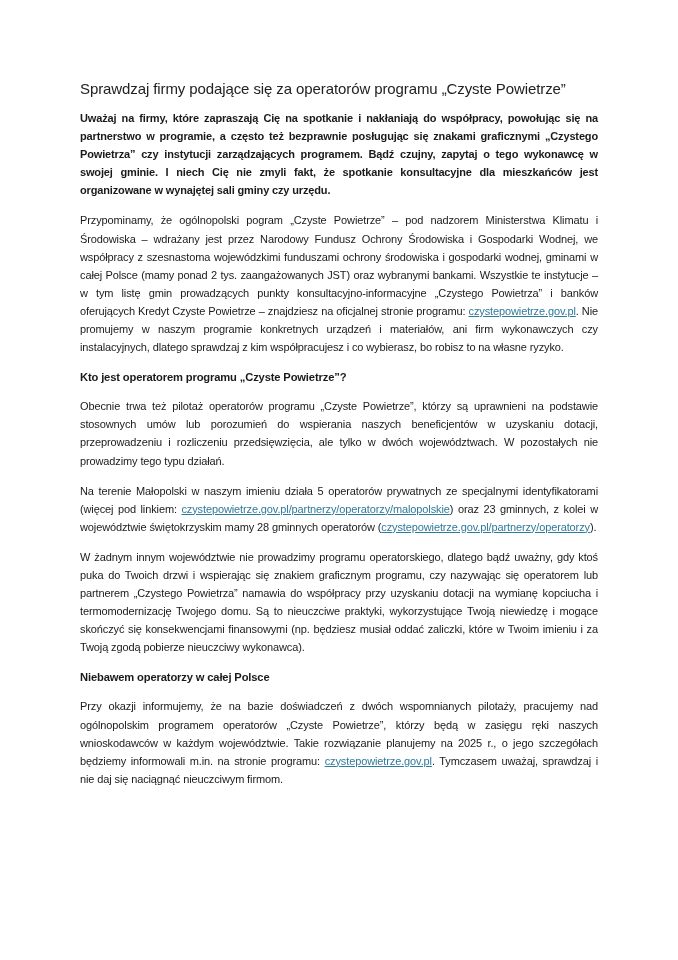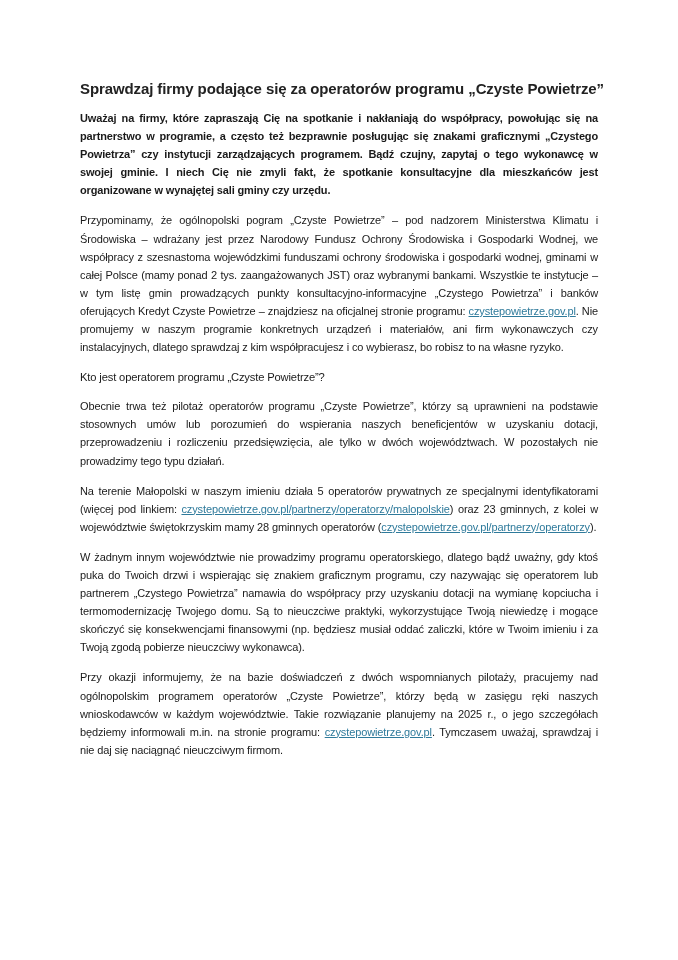--- a/index.html
+++ b/index.html
@@ -1,22 +1,22 @@
 <!DOCTYPE html>
 <html><head>
 <meta charset="utf-8">
 <style>
   html, body { margin:0; padding:0; background:#ffffff; }
   body { width:678px; height:960px; position:relative; overflow:hidden; font-family:"Liberation Sans", sans-serif; color:#1a1a1a; }
   .page { position:absolute; left:80px; top:80px; width:518px; }
-  .title { font-size:15px; line-height:18px; margin:0 0 11px 0; font-weight:bold; letter-spacing:-0.1px; color:#222; white-space:nowrap; }
+  .title { font-size:15px; line-height:18px; margin:0 0 11px 0; font-weight:normal; letter-spacing:-0.1px; color:#222; white-space:nowrap; }
   p { margin:0; font-size:11px; line-height:18.1px; text-align:justify; }
   .lead { font-weight:bold; margin-bottom:12px; letter-spacing:-0.15px; }
   .para { margin-bottom:12px; letter-spacing:-0.12px; }
-  .sub { font-weight:normal; font-size:11.2px; line-height:18px; margin:0 0 11px 0; letter-spacing:-0.15px; }
+  .sub { font-weight:bold; font-size:11.2px; line-height:18px; margin:0 0 11px 0; letter-spacing:-0.15px; }
   a { color:#2e7a9b; text-decoration:underline; }
   b { font-weight:normal; }
 </style>
 </head>
 <body>
 
 <div class="page">
   <h1 class="title">Sprawdzaj firmy podające się za operatorów programu „Czyste Powietrze”</h1>
 
   <p class="lead">Uważaj na firmy, które zapraszają Cię na spotkanie i nakłaniają do współpracy, powołując się na partnerstwo w programie, a często też bezprawnie posługując się znakami graficznymi „Czystego Powietrza” czy instytucji zarządzających programem. Bądź czujny, zapytaj o tego wykonawcę w swojej gminie. I niech Cię nie zmyli fakt, że spotkanie konsultacyjne dla mieszkańców jest organizowane w wynajętej sali gminy czy urzędu.</p>
@@ -24,15 +24,16 @@
   <p class="para"><span>Przypominamy, że ogólnopolski pogram „Czyste Powietrze” – pod nadzorem Ministerstwa Klimatu i Środowiska – wdrażany jest przez Narodowy Fundusz Ochrony Środowiska i Gospodarki Wodnej, we współpracy z szesnastoma wojewódzkimi funduszami ochrony środowiska i gospodarki wodnej, gminami w całej Polsce (mamy ponad 2 tys. zaangażowanych JST) oraz wybranymi bankami. Wszystkie te instytucje – w tym listę gmin prowadzących punkty konsultacyjno-informacyjne „Czystego Powietrza” i banków oferujących Kredyt Czyste Powietrze – znajdziesz na oficjalnej stronie programu: </span><a>czystepowietrze.gov.pl</a><span>. Nie promujemy w naszym programie konkretnych urządzeń i materiałów, ani firm wykonawczych czy instalacyjnych, dlatego sprawdzaj z kim współpracujesz i co wybierasz, bo robisz to na własne ryzyko.</span></p>
 
   <h2 class="sub">Kto jest operatorem programu „Czyste Powietrze”?</h2>
 
   <p class="para">Obecnie trwa też pilotaż operatorów programu „Czyste Powietrze”, którzy są uprawnieni na podstawie stosownych umów lub porozumień do wspierania naszych beneficjentów w uzyskaniu dotacji, przeprowadzeniu i rozliczeniu przedsięwzięcia, ale tylko w dwóch województwach. W pozostałych nie prowadzimy tego typu działań.</p>
 
   <p class="para"><span>Na terenie </span><b>Małopolski</b><span> w naszym imieniu działa 5 operatorów prywatnych ze specjalnymi identyfikatorami (więcej pod linkiem: </span><a>czystepowietrze.gov.pl/partnerzy/operatorzy/malopolskie</a><span>) oraz 23 gminnych, z kolei w województwie </span><b>świętokrzyskim</b><span> mamy 28 gminnych operatorów (</span><a>czystepowietrze.gov.pl/partnerzy/operatorzy</a><span>).</span></p>
 
   <p class="para">W żadnym innym województwie nie prowadzimy programu operatorskiego, dlatego bądź uważny, gdy ktoś puka do Twoich drzwi i wspierając się znakiem graficznym programu, czy nazywając się operatorem lub partnerem „Czystego Powietrza” namawia do współpracy przy uzyskaniu dotacji na wymianę kopciucha i termomodernizację Twojego domu. Są to nieuczciwe praktyki, wykorzystujące Twoją niewiedzę i mogące skończyć się konsekwencjami finansowymi (np. będziesz musiał oddać zaliczki, które w Twoim imieniu i za Twoją zgodą pobierze nieuczciwy wykonawca).</p>
 
+  <h2 class="sub">Niebawem operatorzy w całej Polsce</h2>
 
   <p class="para"><span>Przy okazji informujemy, że na bazie doświadczeń z dwóch wspomnianych pilotaży, pracujemy nad ogólnopolskim programem operatorów „Czyste Powietrze”, którzy będą w zasięgu ręki naszych wnioskodawców w każdym województwie. Takie rozwiązanie planujemy na 2025 r., o jego szczegółach będziemy informowali m.in. na stronie programu: </span><a>czystepowietrze.gov.pl</a><span>. Tymczasem uważaj, sprawdzaj i nie daj się naciągnąć nieuczciwym firmom.</span></p>
 </div>
 
 </body></html>

